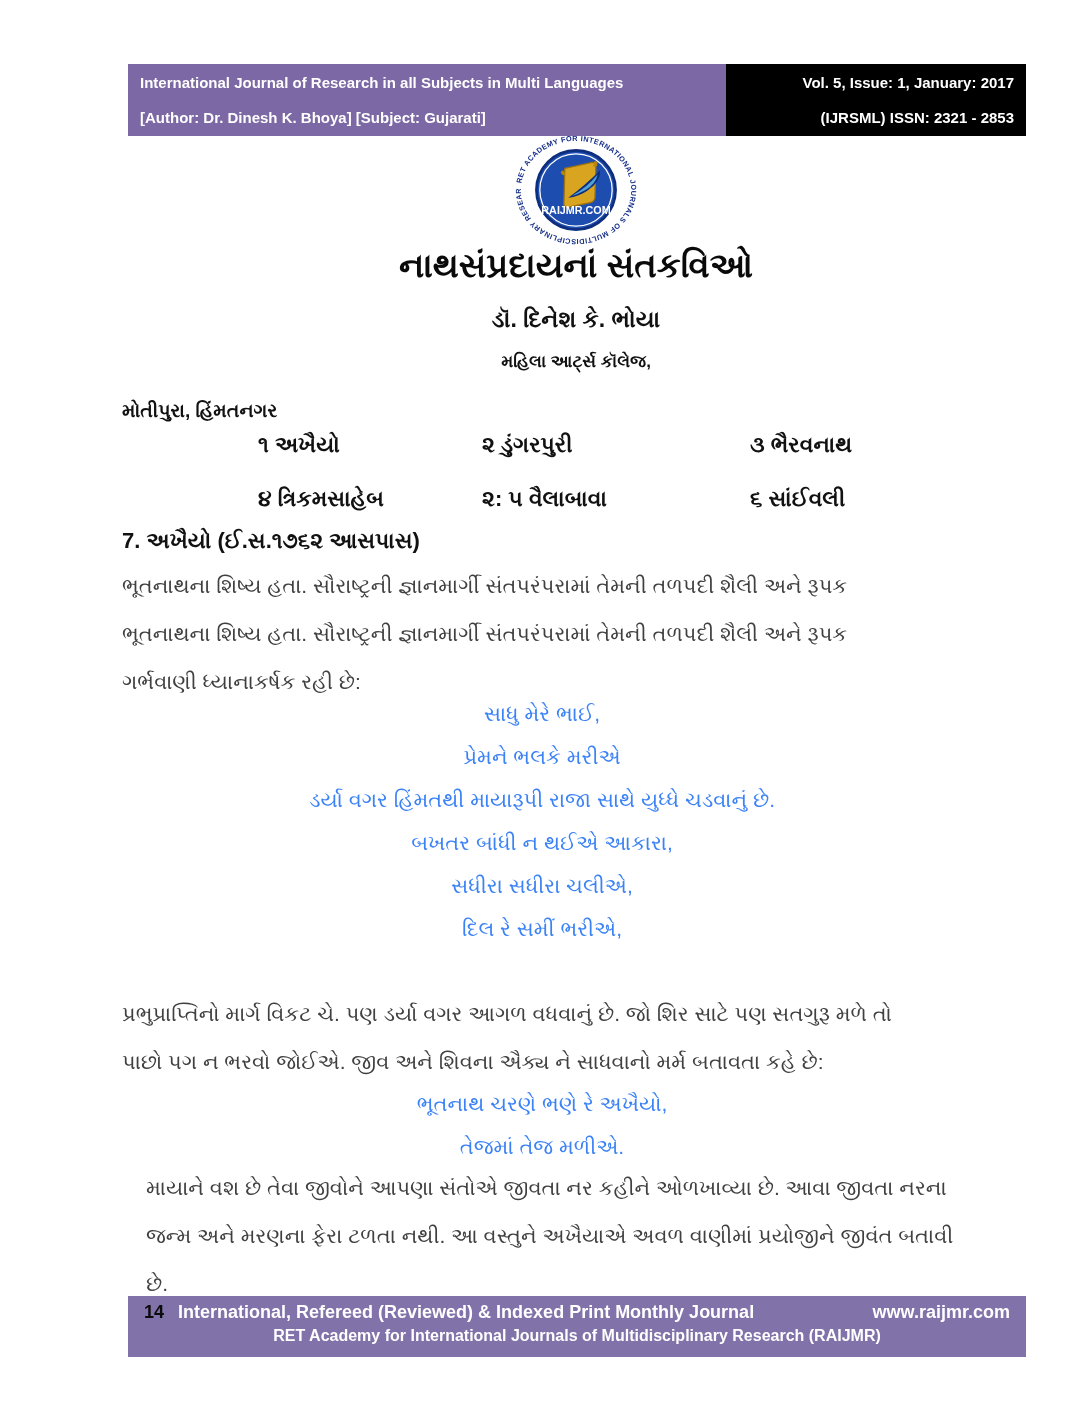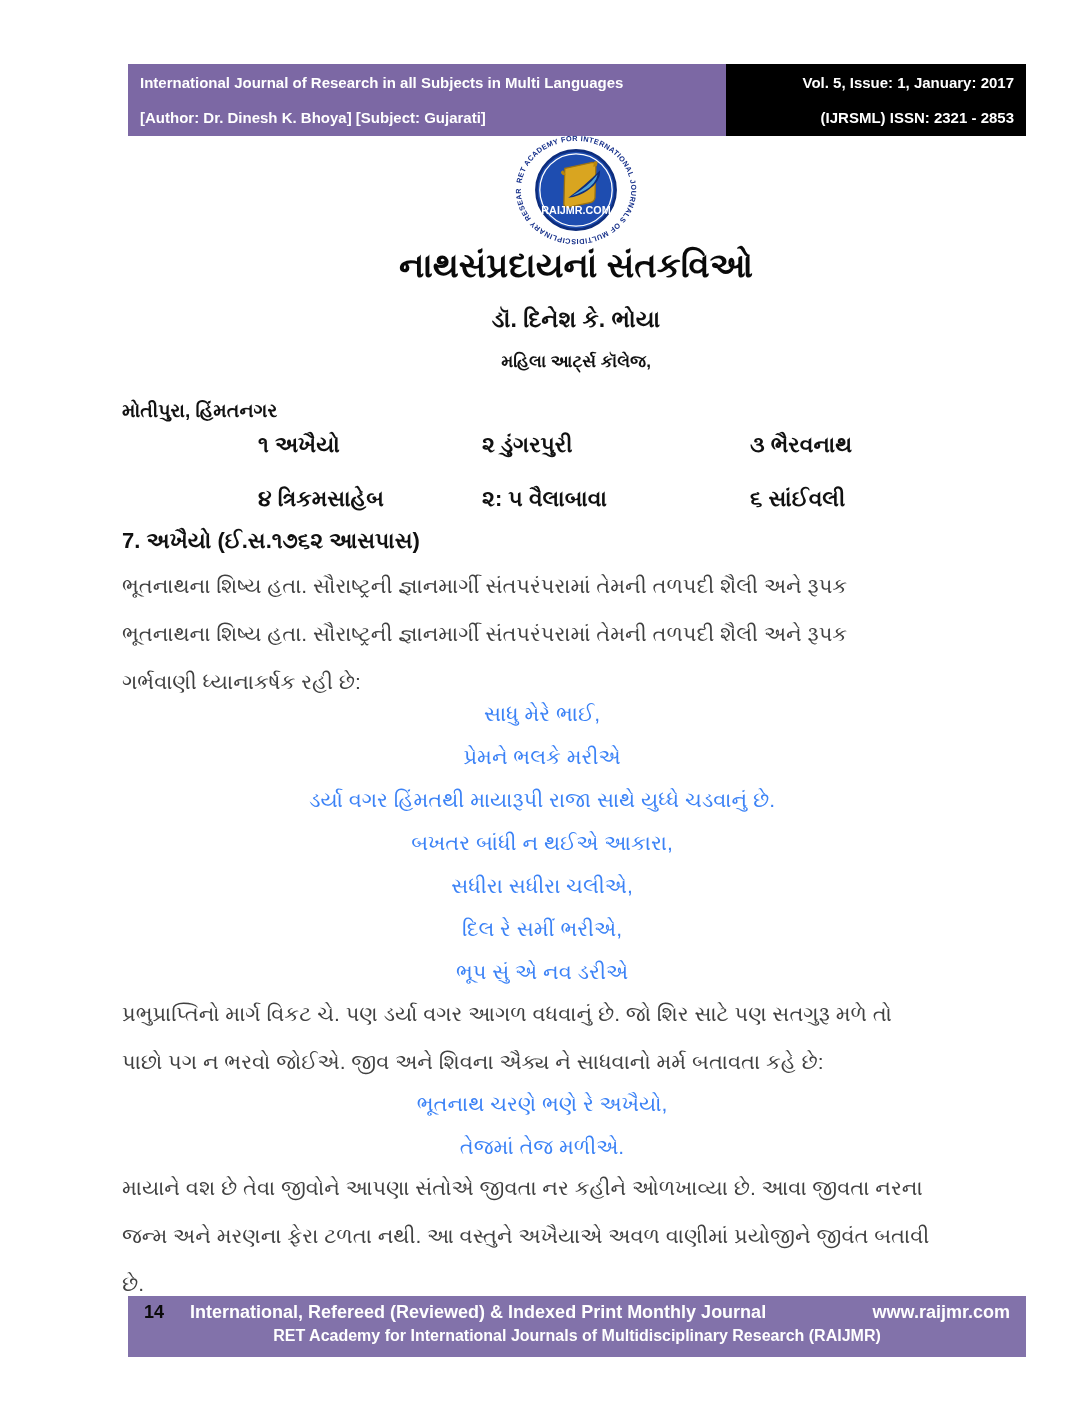--- a/index.html
+++ b/index.html
@@ -36,27 +36,27 @@
 
   
   .section-heading { position:absolute; left:122px; top:528px; font-size:22px; font-weight:bold; }
   .para { position:absolute; left:122px; width:850px; font-size:21px; line-height:48px; color:#404040; }
   .para1 { top:562px; }
   .verse { position:absolute; left:122px; width:840px; text-align:center;
     font-size:21px; line-height:43px; color:#3b82f6; }
   .verse1 { top:692px; }
   .para2 { top:990px; }
   .verse2 { top:1082px; }
-  .para3 { top:1164px; }
+  .para3 { top:1164px;margin-left:24px; }
 
   
   .footer { position:absolute; left:128px; top:1296px; width:898px; height:61px;
     background:#8272aa; color:#fff; padding:6px 16px 4px 16px; }
   .footer-row1 { display:flex; align-items:baseline; font-weight:bold; font-size:18px; }
-  .footer-pagenum { color:#0b0b0b; margin-right:26px;text-align:center; }
+  .footer-pagenum { color:#0b0b0b; margin-right:14px;text-align:center; }
   .footer-url { margin-left:auto; }
   .footer-row2 { text-align:center; font-weight:bold; font-size:16px; margin-top:4px; }
 </style>
 </head>
 <body>
 
 <div class="page">
 
   <div class="header">
     <div class="header-left">
@@ -111,21 +111,20 @@
     <div>ગર્ભવાણી ધ્યાનાકર્ષક રહી છે:</div>
   </div>
 
   <div class="verse verse1">
     <div>સાધુ મેરે ભાઈ,</div>
     <div>પ્રેમને ભલકે મરીએ</div>
     <div>ડર્યા વગર હિંમતથી માયારૂપી રાજા સાથે યુધ્ધે ચડવાનું છે.</div>
     <div>બખતર બાંધી ન થઈએ આકારા,</div>
     <div>સધીરા સધીરા ચલીએ,</div>
     <div>દિલ રે સમીં ભરીએ,</div>
-    <div>ભૂપ સું એ નવ ડરીએ</div>
   </div>
 
   <div class="para para2">
     <div>પ્રભુપ્રાપ્તિનો માર્ગ વિકટ ચે. પણ ડર્યા વગર આગળ વધવાનું છે. જો શિર સાટે પણ સતગુરૂ મળે તો</div>
     <div>પાછો પગ ન ભરવો જોઈએ. જીવ અને શિવના ઐક્ય ને સાધવાનો મર્મ બતાવતા કહે છે:</div>
   </div>
 
   <div class="verse verse2">
     <div>ભૂતનાથ ચરણે ભણે રે અખૈયો,</div>
     <div>તેજમાં તેજ મળીએ.</div>

